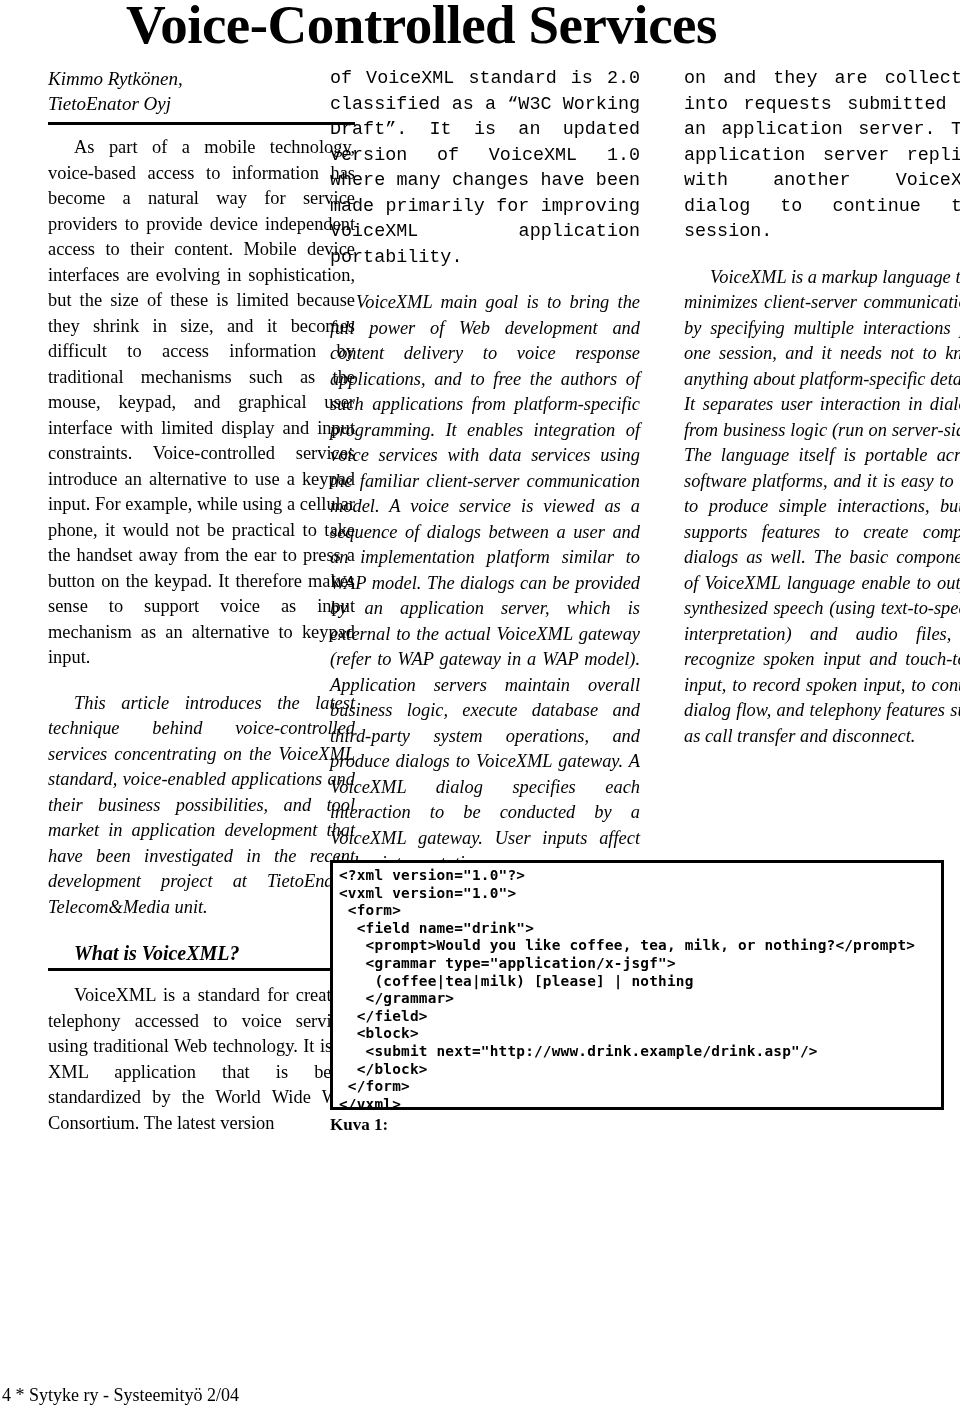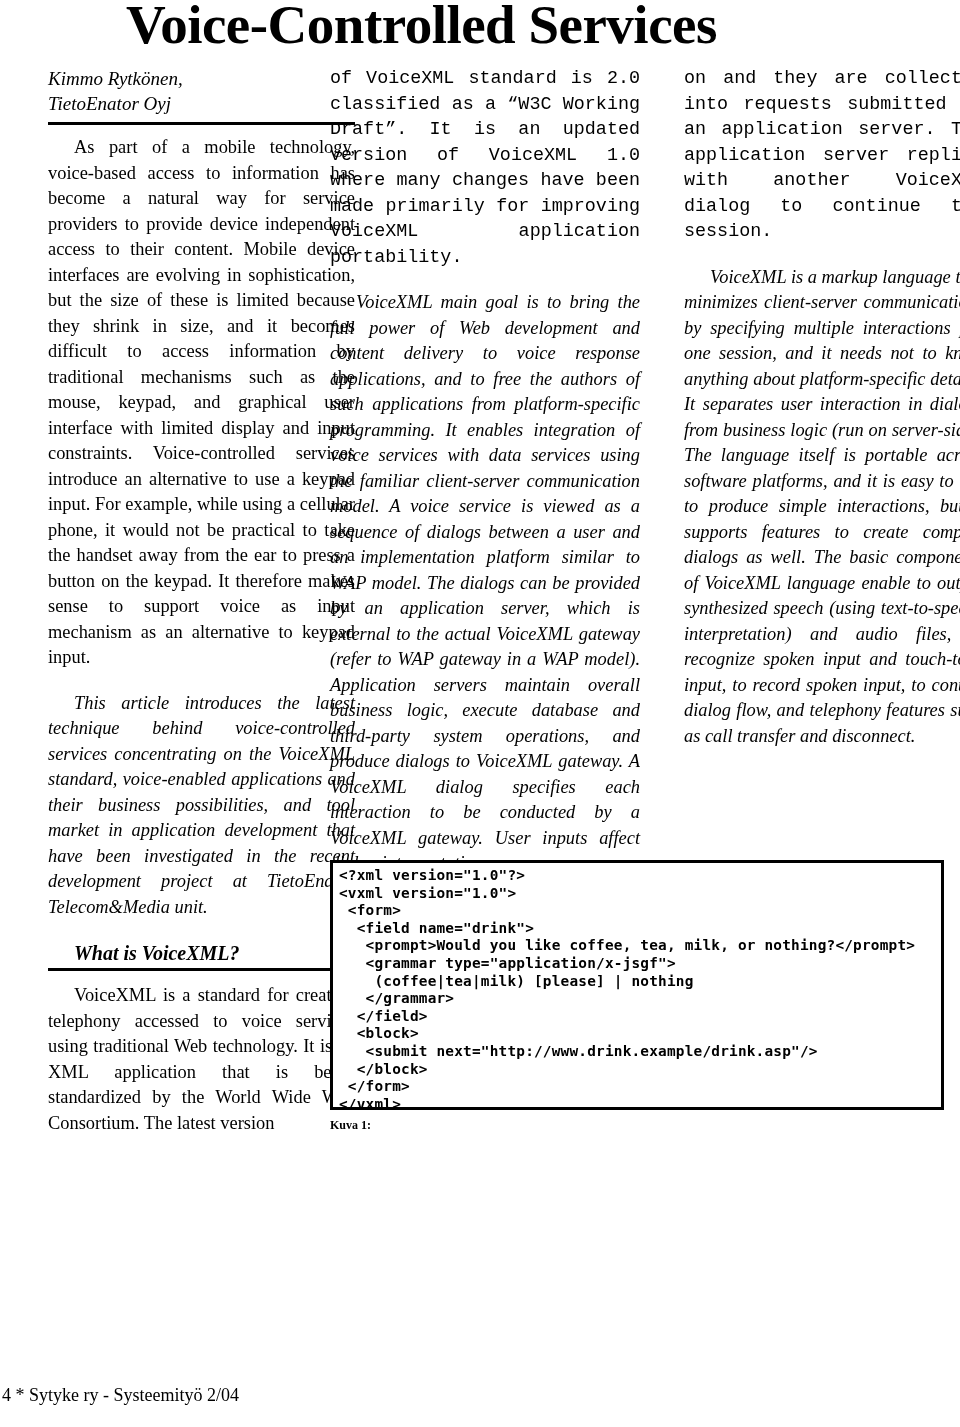--- a/index.html
+++ b/index.html
@@ -111,21 +111,21 @@
     font-weight: bold;
     letter-spacing: 0.2px;
     white-space: pre;
     color: #000;
   }
   .kuva {
     position: absolute;
     left: 330px;
     top: 1114px;
     font-weight: bold;
-    font-size: 12px;
+    font-size: 17px;
     line-height: 22px;
   }
 
   
   .footer {
     position: absolute;
     left: 2px;
     top: 1384px;
     font-size: 18px;
     line-height: 22px;

